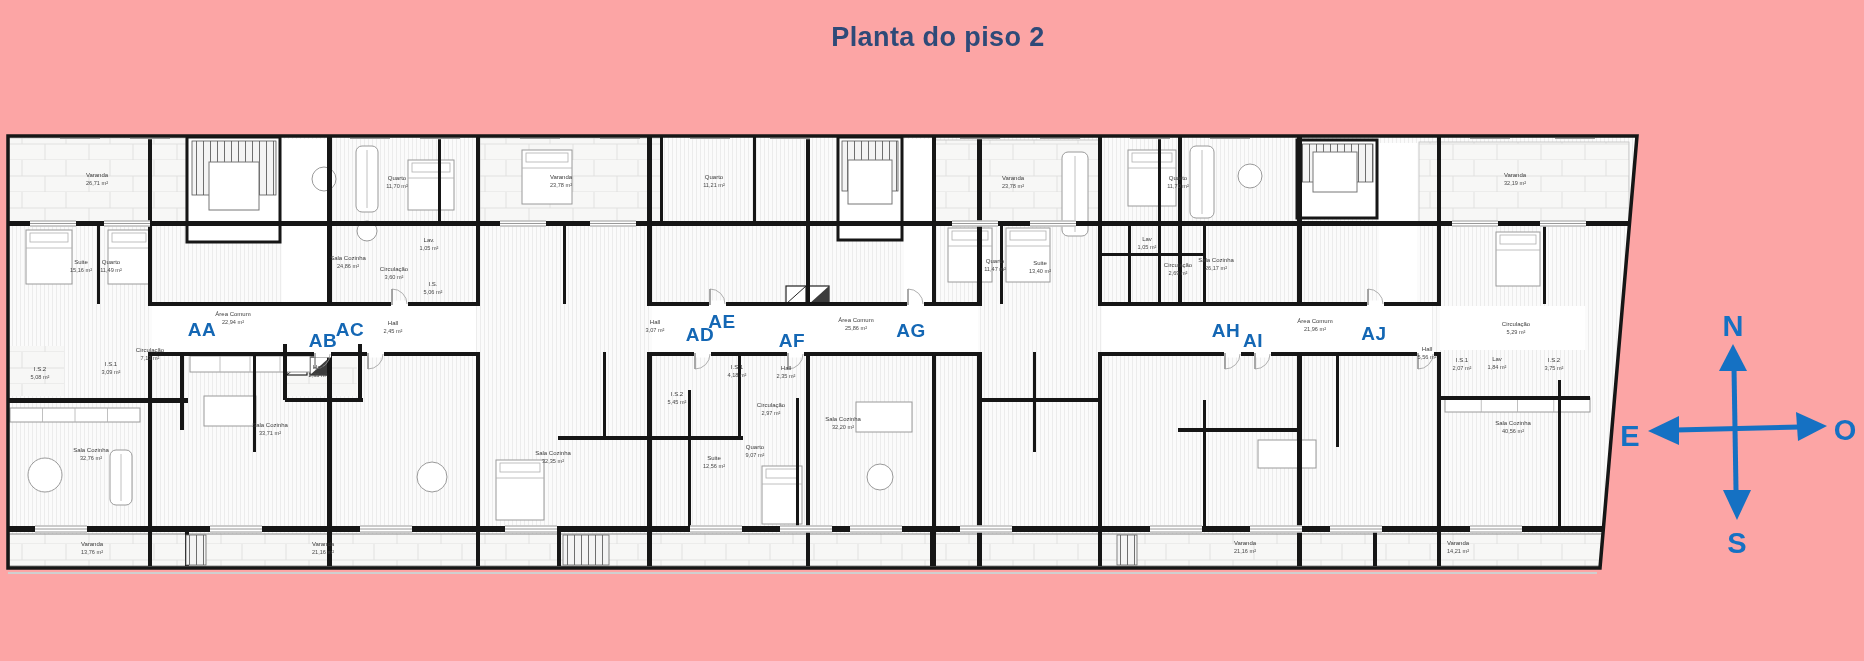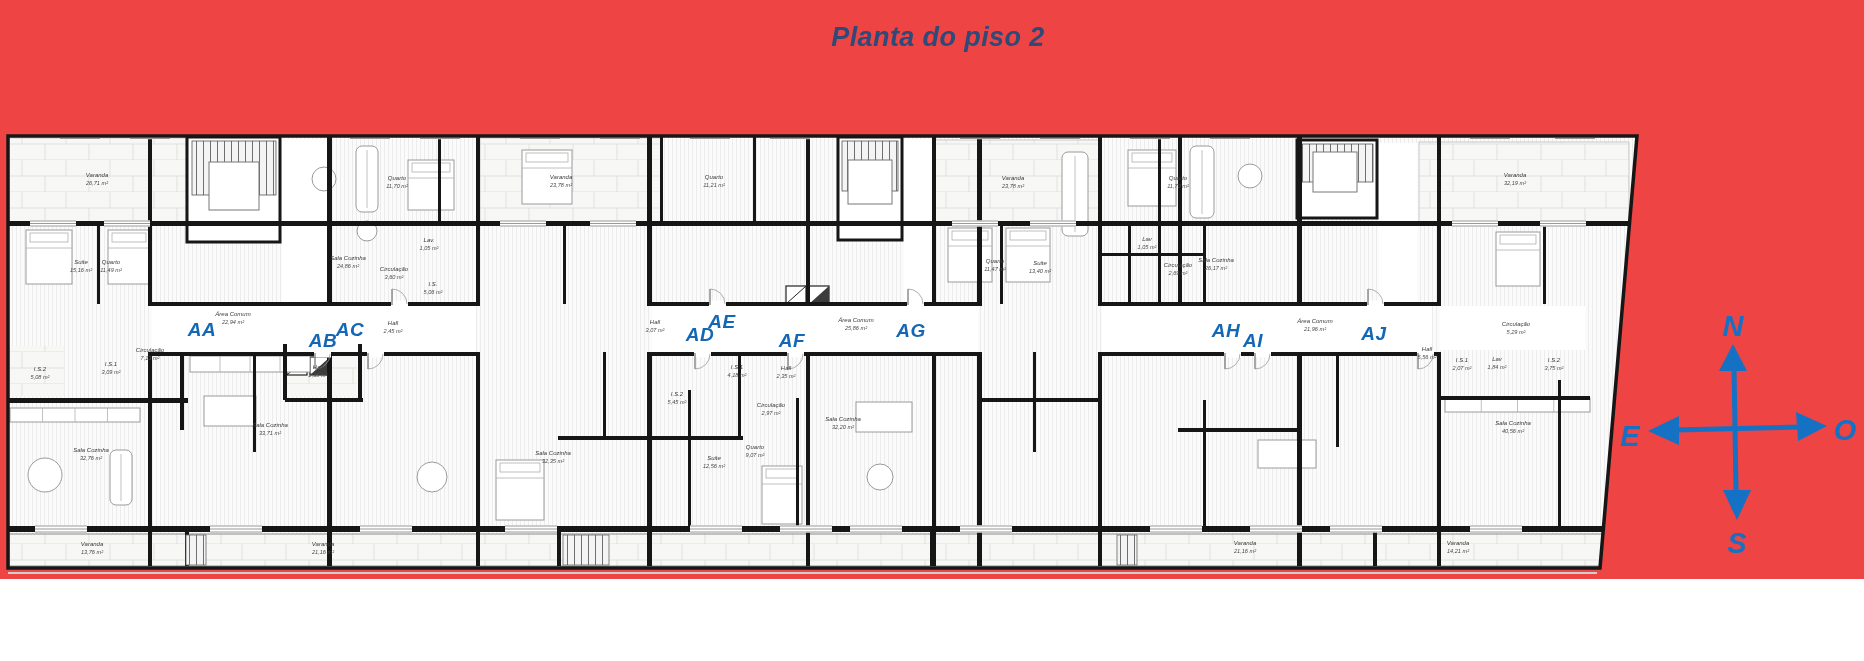--- a/index.html
+++ b/index.html
@@ -1,17 +1,17 @@
 <!DOCTYPE html>
 <html><head>
 <meta charset="utf-8">
 <style>
   html,body{margin:0;padding:0;background:#ffffff;}
   body{width:1864px;height:661px;overflow:hidden;font-family:"Liberation Sans",sans-serif;}
-  #stage{position:relative;width:1864px;height:579px;background:#ef4444;font-style:italic;}
+  #stage{position:relative;width:1864px;height:661px;background:#fca5a5;}
   svg{position:absolute;left:0;top:0;}
   text{font-family:"Liberation Sans",sans-serif;}
   .title-text{font-size:27px;font-weight:bold;fill:#2e4a78;letter-spacing:.4px;}
   .room-name{font-size:6px;fill:#3a3a3a;text-anchor:middle;}
   .room-area{font-size:5.6px;fill:#4a4a4a;text-anchor:middle;}
   .unit-label{font-size:19px;font-weight:bold;fill:#1467b4;text-anchor:middle;letter-spacing:.5px;}
   .compass-letter{font-size:29px;font-weight:bold;fill:#1571c3;text-anchor:middle;}
   .wall{fill:#161616;}
   .furn{fill:#ffffff;stroke:#9a9a9a;stroke-width:1;}
   .furn-light{fill:none;stroke:#b0b0b0;stroke-width:0.8;}

